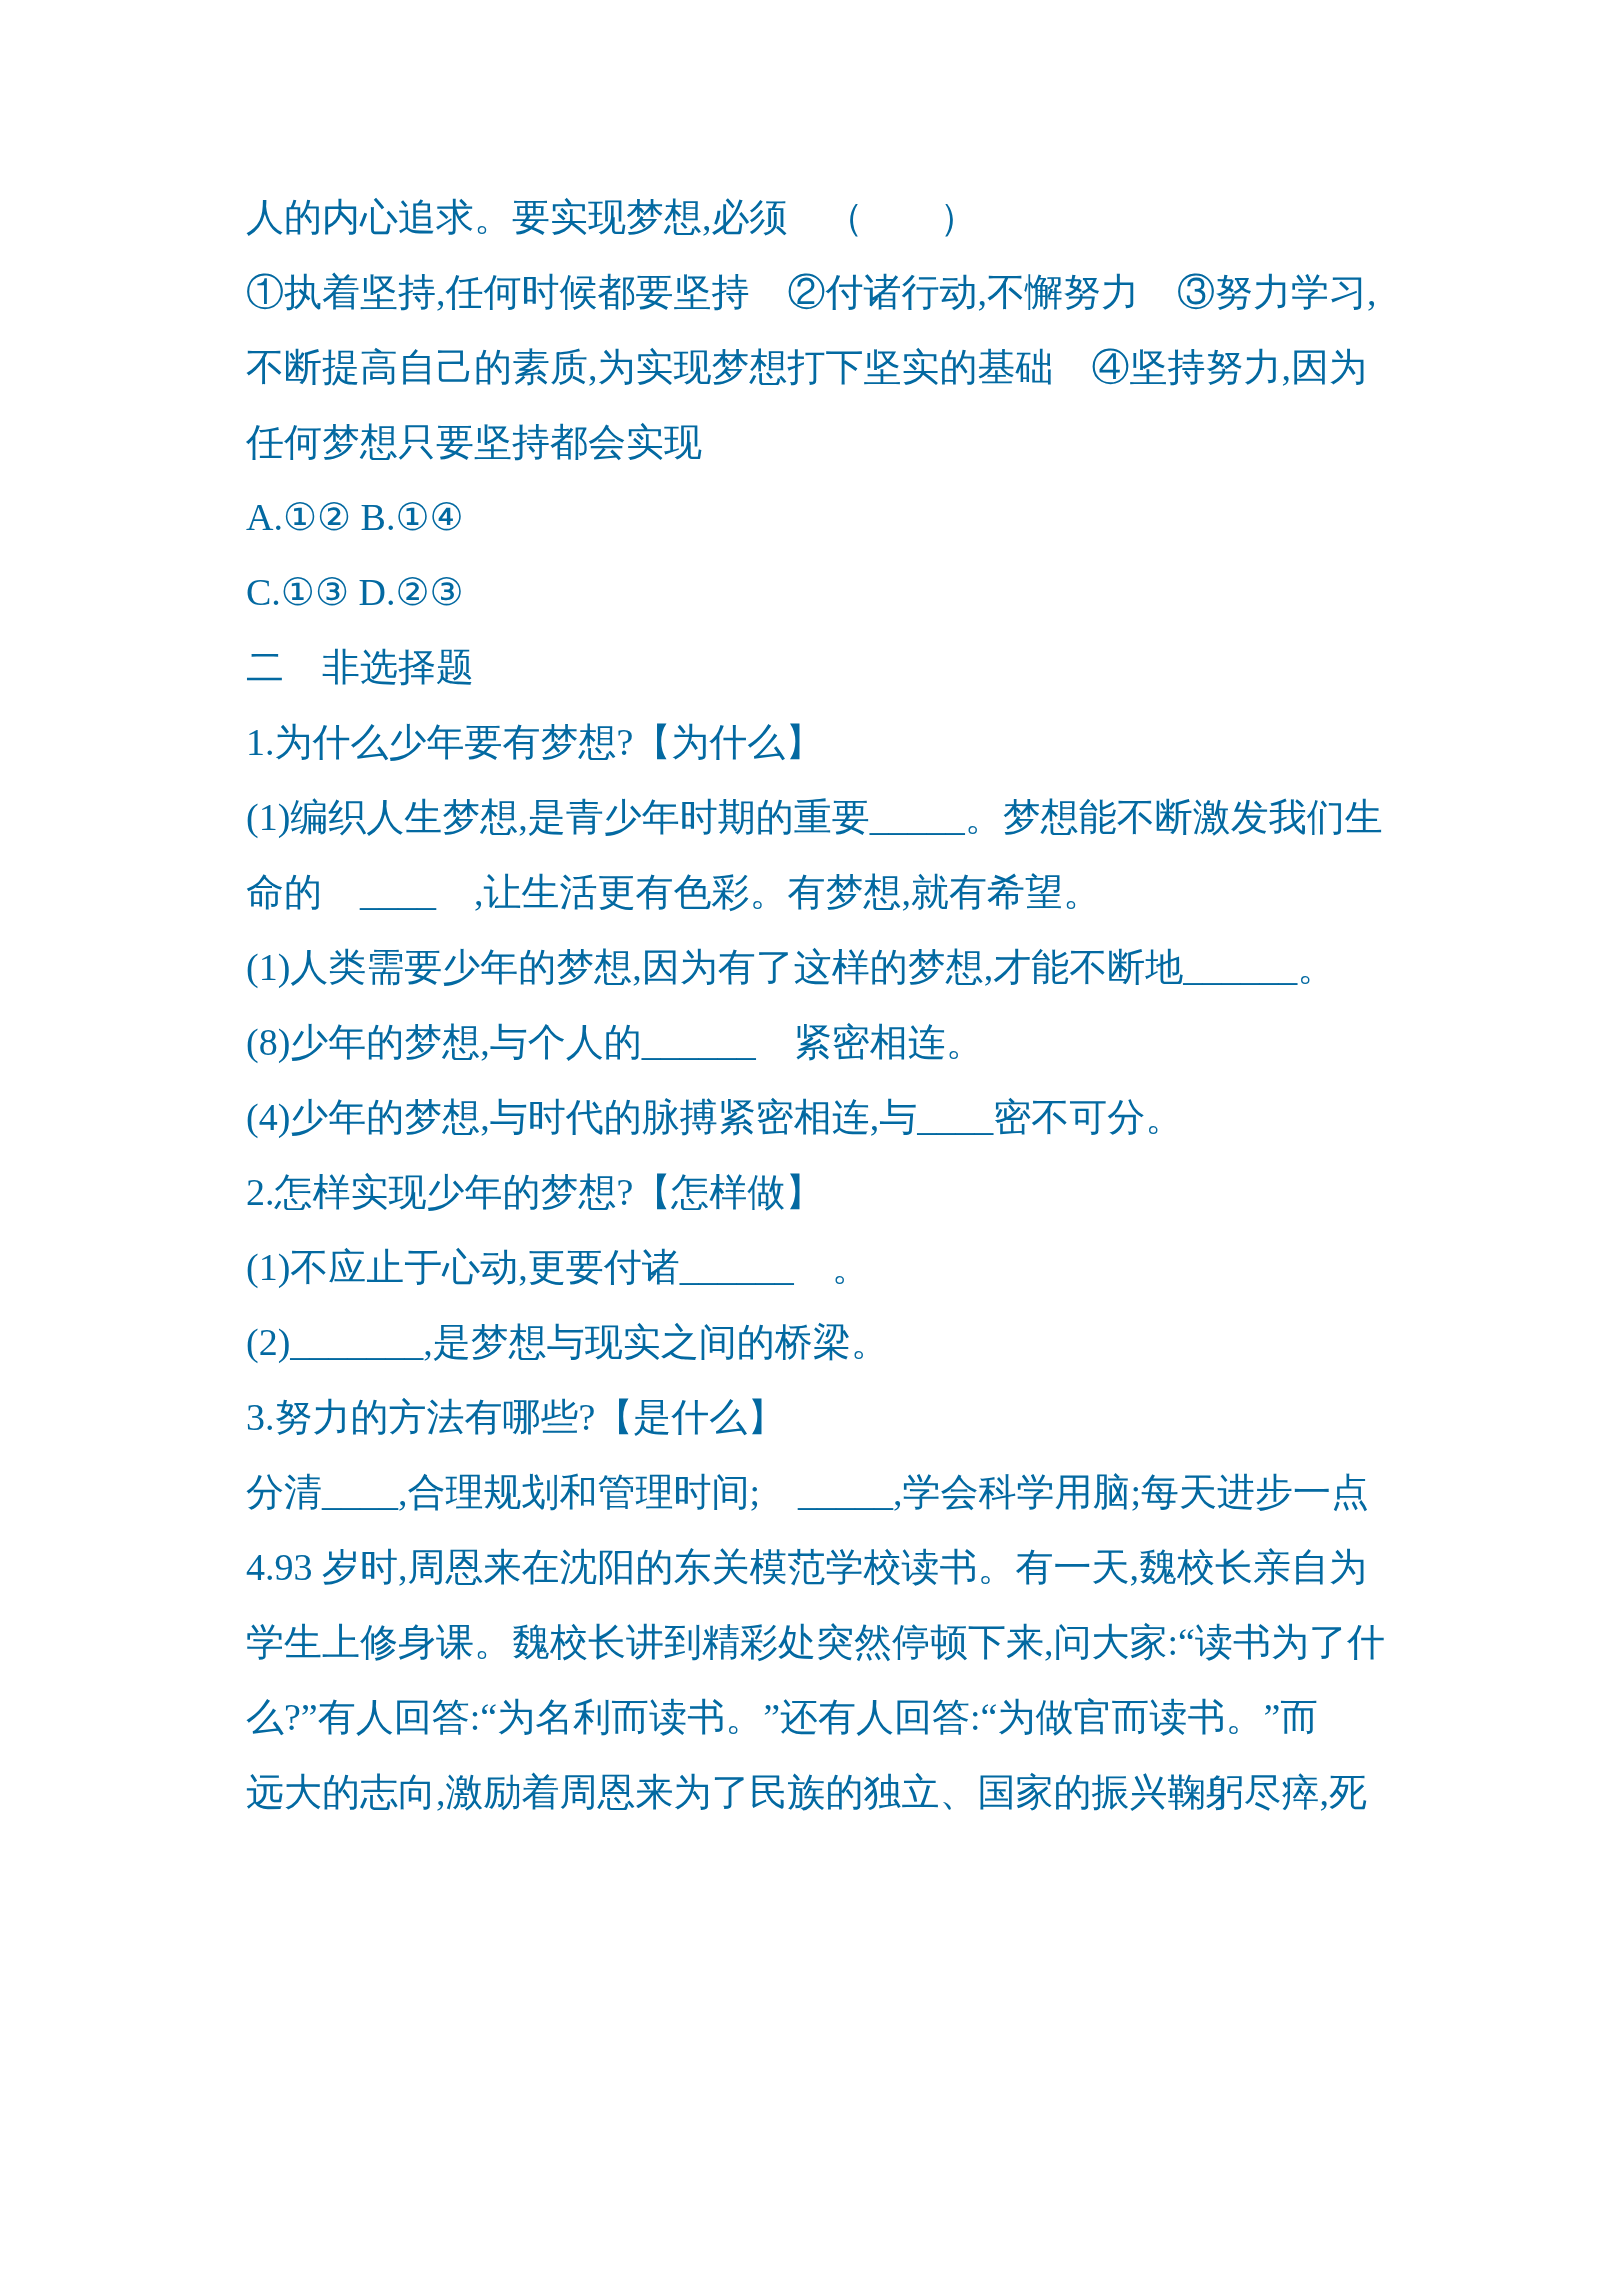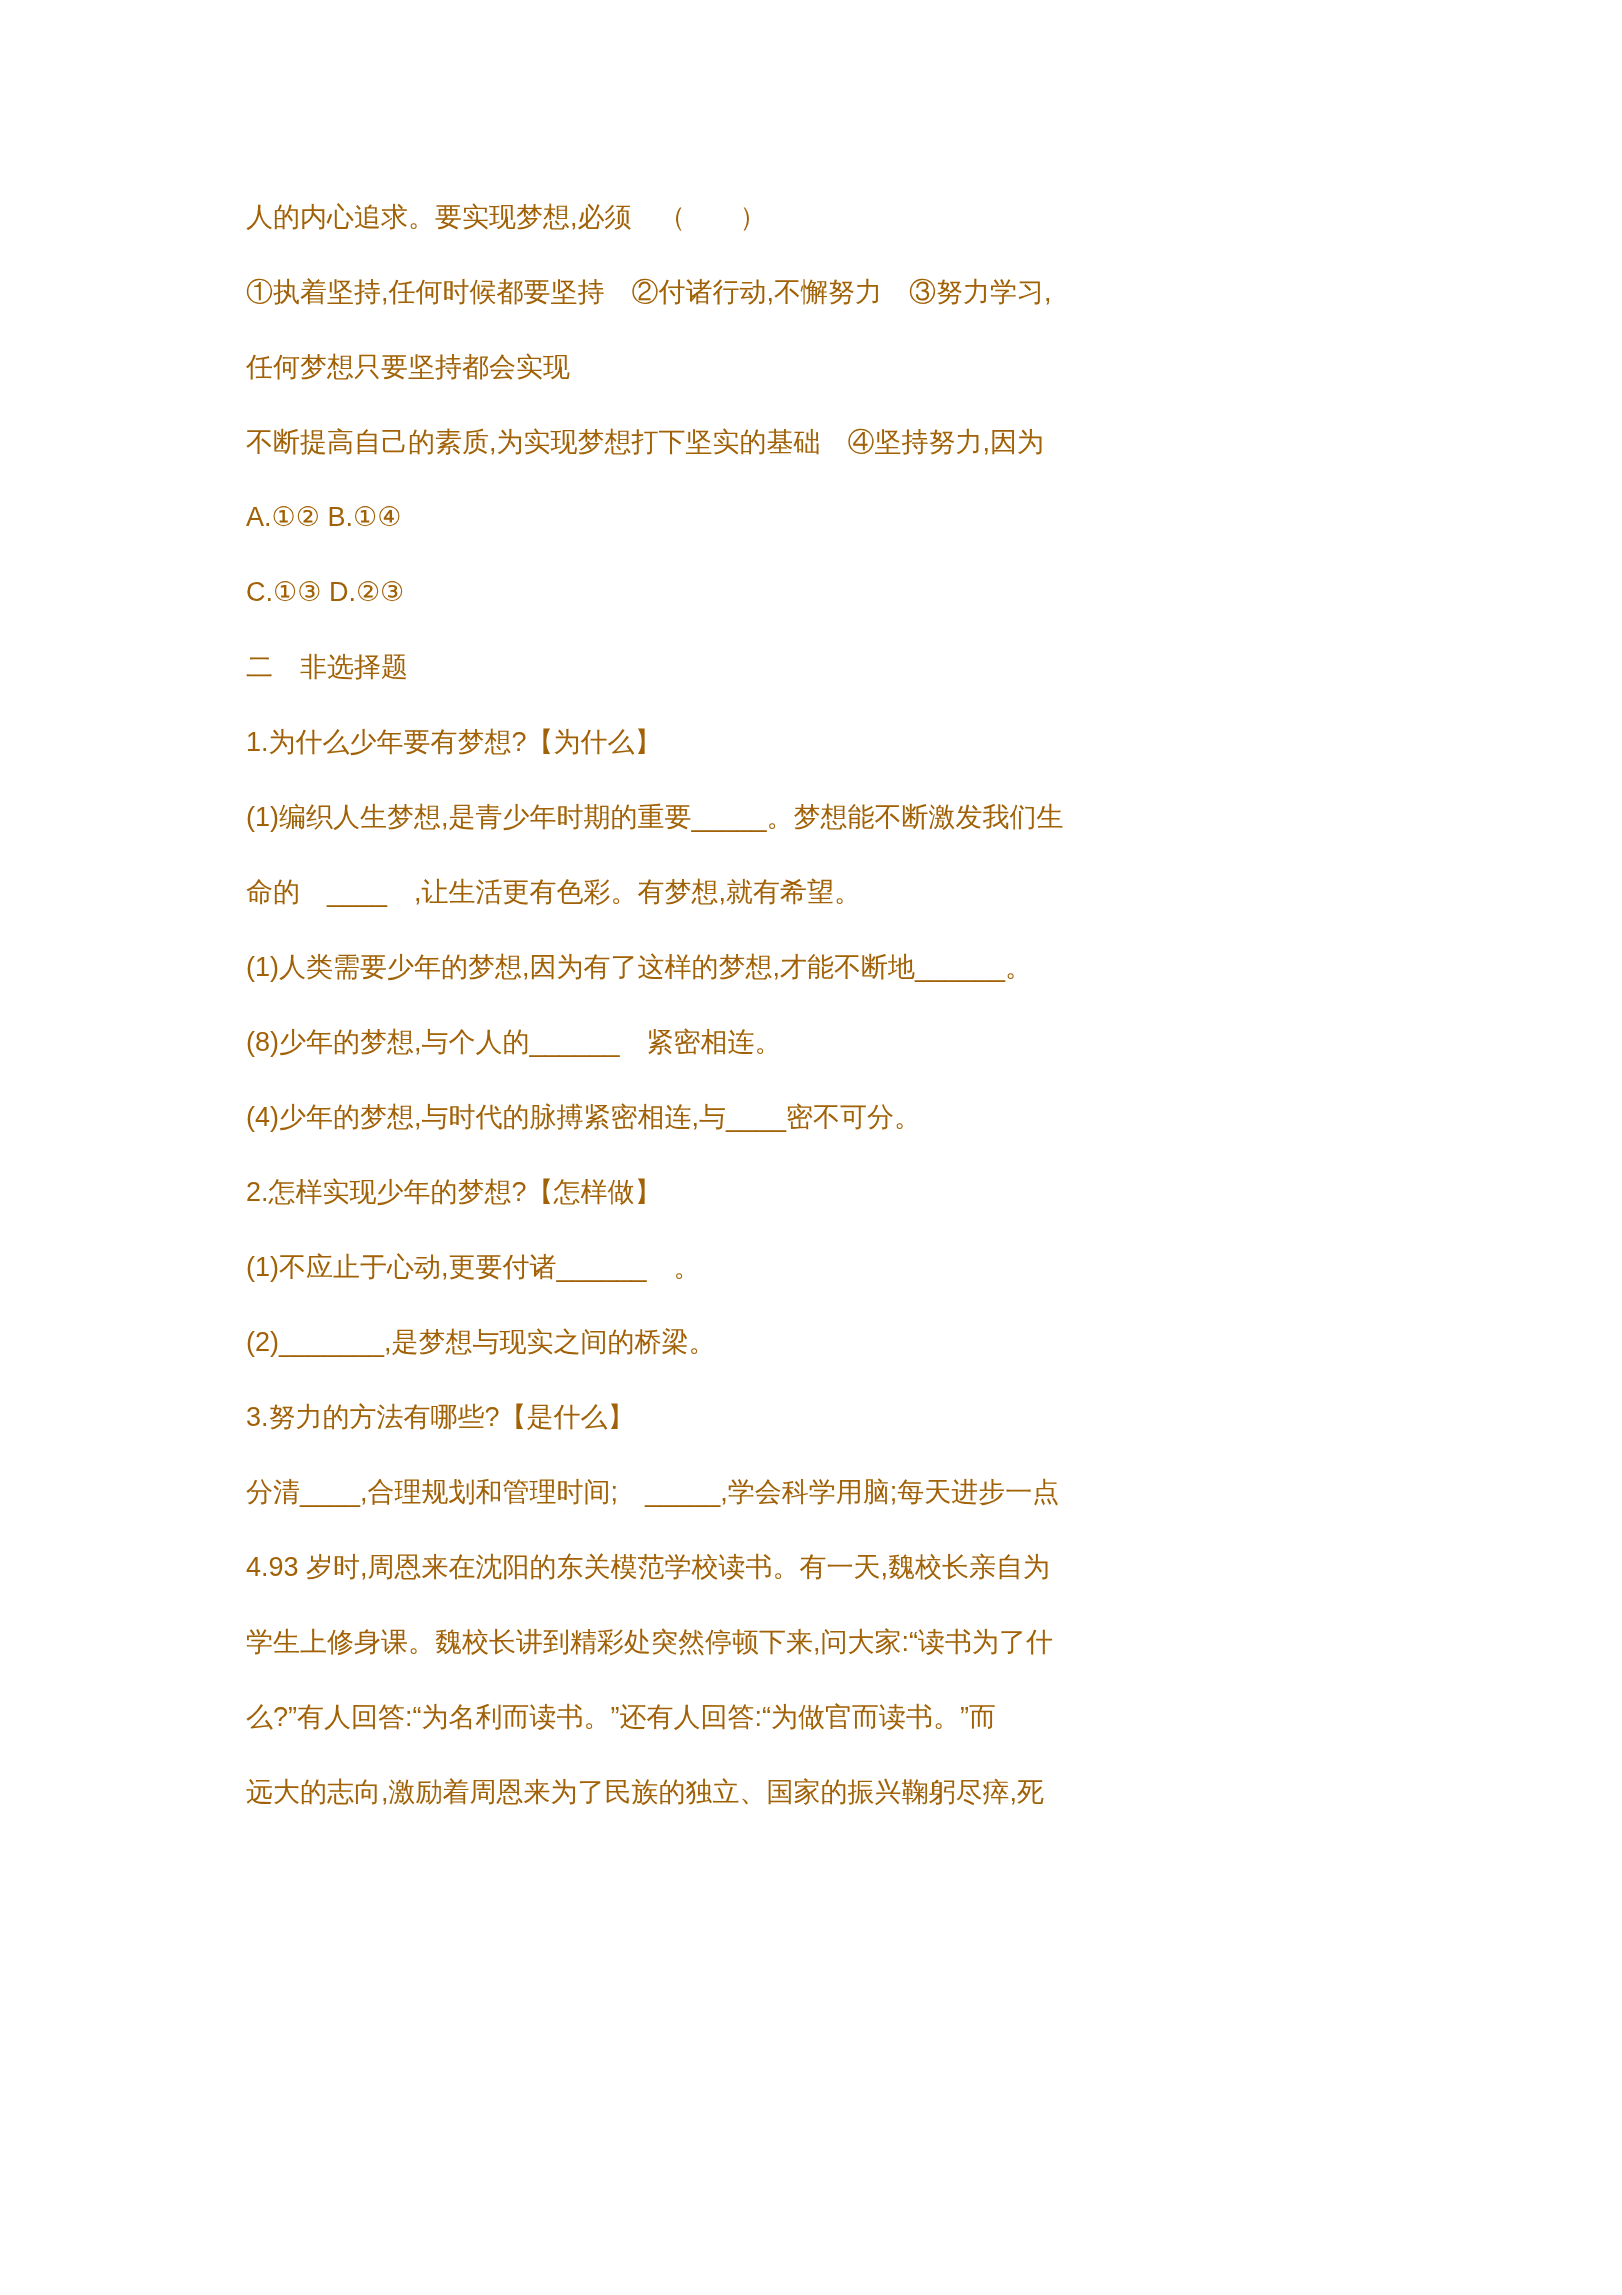--- a/index.html
+++ b/index.html
@@ -10,40 +10,40 @@
   .page {
     position: relative;
     width: 1623px;
     height: 2295px;
     background: #ffffff;
     box-sizing: border-box;
     padding: 180px 123px 0 246px;
     overflow: hidden;
   }
   .doc-body {
-    font-family: Liberation Sans, sans-serif;
-    font-size: 27px;
-    color: #a16207;
+    font-family: Liberation Serif, serif;
+    font-size: 38px;
+    color: #0369a1;
   }
   .line {
     height: 75px;
     line-height: 75px;
     white-space: pre;
     font-kerning: none;
   }
 </style>
 </head>
 <body>
 
 <div class="page">
   <div class="doc-body" id="doc-body">
       <div class="line">人的内心追求。要实现梦想,必须　（　　）</div>
       <div class="line">①执着坚持,任何时候都要坚持　②付诸行动,不懈努力　③努力学习,</div>
+      <div class="line">不断提高自己的素质,为实现梦想打下坚实的基础　④坚持努力,因为</div>
       <div class="line">任何梦想只要坚持都会实现</div>
-      <div class="line">不断提高自己的素质,为实现梦想打下坚实的基础　④坚持努力,因为</div>
       <div class="line">A.①② B.①④</div>
       <div class="line">C.①③ D.②③</div>
       <div class="line">二　非选择题</div>
       <div class="line">1.为什么少年要有梦想?【为什么】</div>
       <div class="line">(1)编织人生梦想,是青少年时期的重要_____。梦想能不断激发我们生</div>
       <div class="line">命的　____　,让生活更有色彩。有梦想,就有希望。</div>
       <div class="line">(1)人类需要少年的梦想,因为有了这样的梦想,才能不断地______。</div>
       <div class="line">(8)少年的梦想,与个人的______　紧密相连。</div>
       <div class="line">(4)少年的梦想,与时代的脉搏紧密相连,与____密不可分。</div>
       <div class="line">2.怎样实现少年的梦想?【怎样做】</div>

